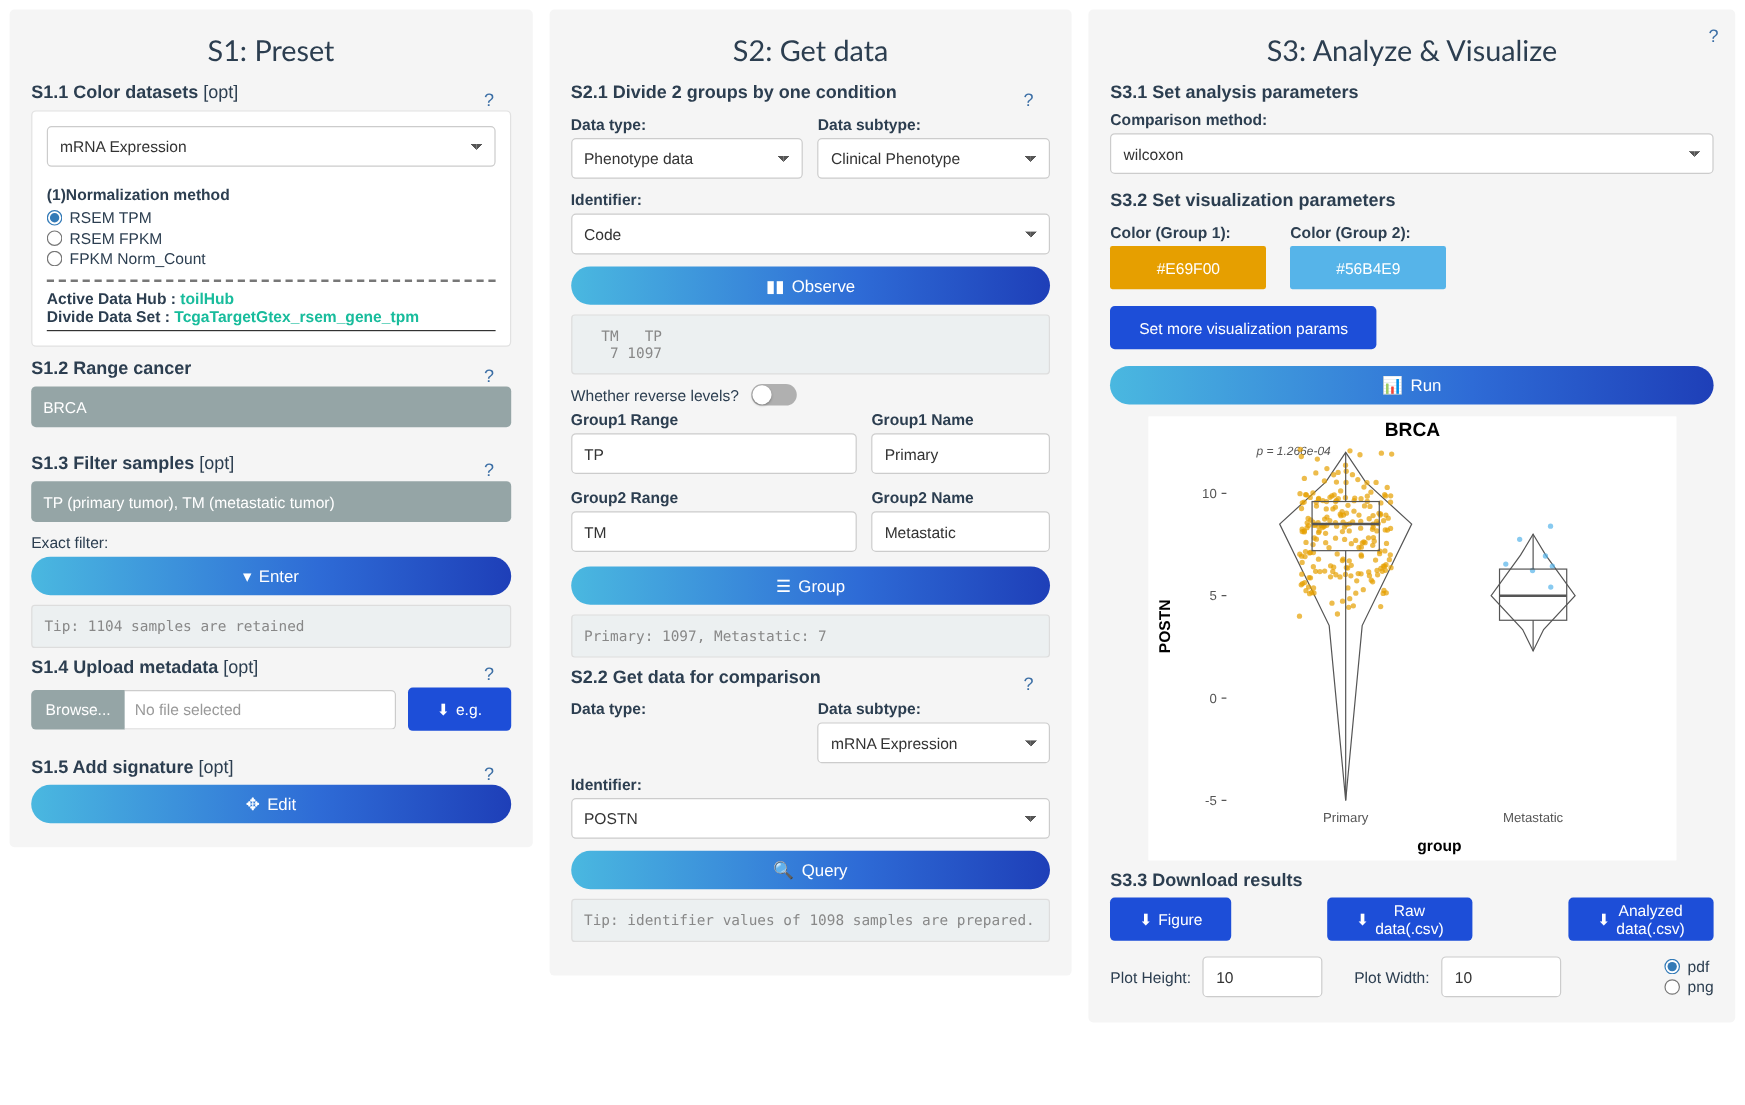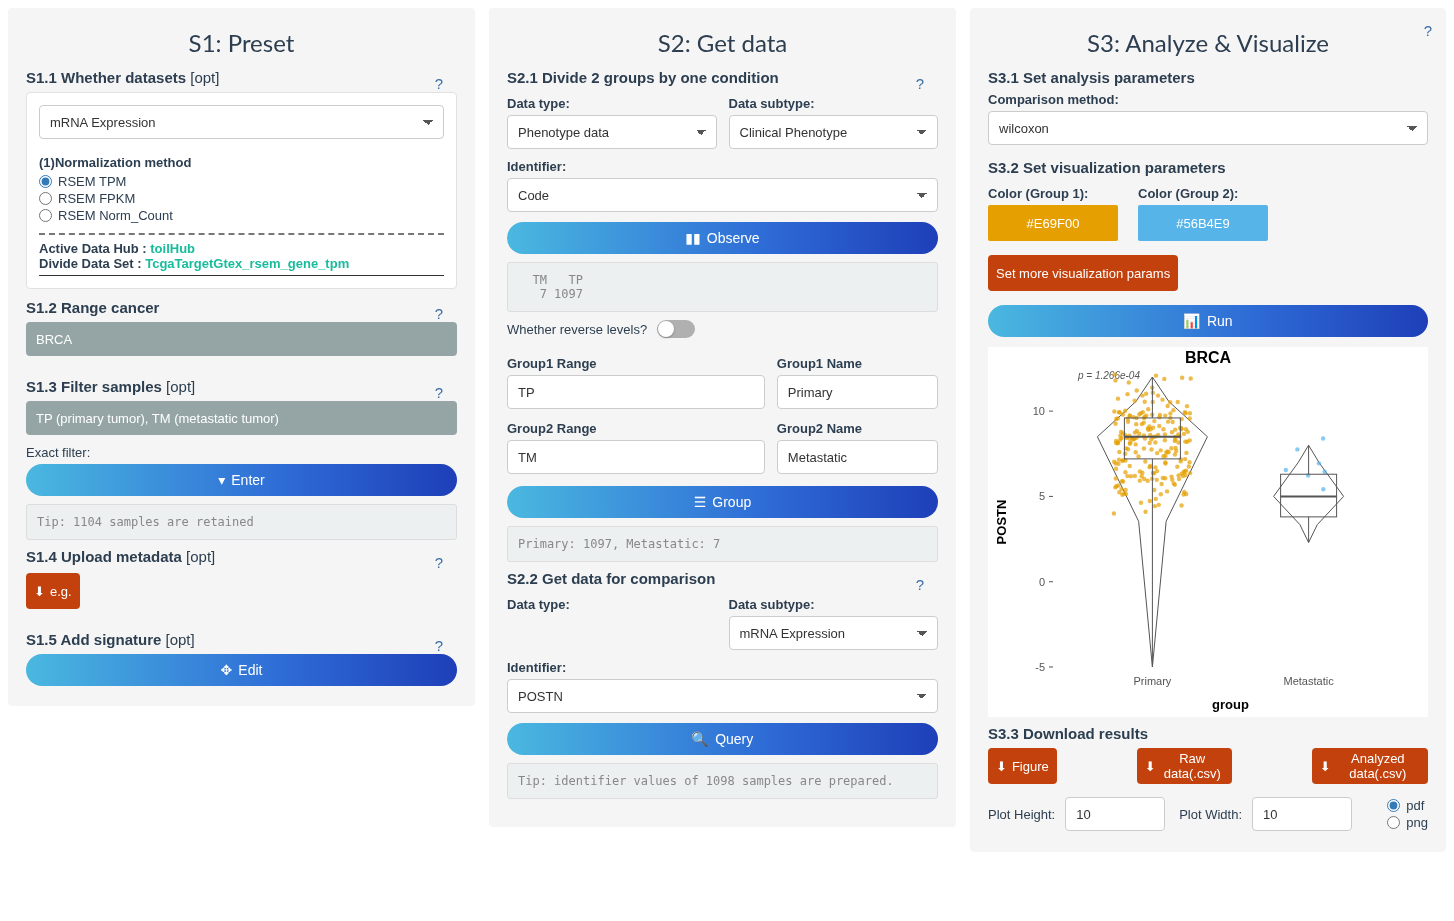--- a/index.html
+++ b/index.html
@@ -19,58 +19,58 @@
 .radio input{accent-color:#337ab7}
 .dash{border-top:2px dashed #777;margin:10px 0 6px}
 .alink{color:#18bc9c;font-weight:700}
 .btn{width:100%;border:none;border-radius:18px;padding:8px;color:#fff;font-size:14px;font-weight:400;cursor:pointer;display:flex;align-items:center;justify-content:center;gap:6px}
 .btn-grad{background:linear-gradient(90deg,#4ab8e0 0%,#2e6bd6 60%,#1e3fb8 100%)}
 .gray-sel{background:#95a5a6;color:#fff;border:none}
 .mono{background:#ecf0f1;border:1px solid #ddd;border-radius:3px;font-family:Consolas,Menlo,monospace;font-size:12px;color:#888;padding:10px;margin:8px 0}
 .two{display:flex;gap:12px}
 .two>div{flex:1}
 .swatch{display:inline-flex;align-items:center;justify-content:center;width:130px;height:36px;color:#fff;font-size:13px;border-radius:2px}
-.sbtn{background:#c2410c;color:#fff;border:none;border-radius:4px;padding:8px 8px;font-size:13px;cursor:pointer;display:inline-flex;align-items:center;gap:5px;height:36px}
+.sbtn{background:#1d4ed8;color:#fff;border:none;border-radius:4px;padding:8px 24px;font-size:13px;cursor:pointer;display:inline-flex;align-items:center;gap:5px;height:36px}
 .toggle{width:38px;height:18px;background:#b0b0b0;border-radius:10px;position:relative;display:inline-block;vertical-align:middle}
 .toggle::after{content:"";width:16px;height:16px;background:#fff;border-radius:50%;position:absolute;left:1px;top:1px;box-shadow:0 1px 2px rgba(0,0,0,.3)}
 .file-row{display:flex;align-items:center;gap:0}
 .file-row .browse{background:#95a5a6;color:#fff;border:none;border-radius:4px 0 0 4px;padding:9px 12px;font-size:13px}
 .file-row .fname{flex:1;background:#fff;border:1px solid #ccc;border-left:none;border-radius:0 4px 4px 0;padding:8px;color:#999;font-size:13px}
 .plot{background:#fff;margin:10px auto 0;display:block}
 .dlrow{display:flex;gap:80px;margin:6px 0 12px}
 .prow{display:flex;align-items:center;gap:10px;margin-top:8px}
 .prow .txt{width:100px}
 svg text{font-family:Arial,sans-serif}
 </style>
 </head>
 <body>
 
 <div class="row">
 
 <div class="col">
  <h1>S1: Preset</h1>
 
  <div style="position:relative">
-  <h2><span>S1.1 Whether datasets</span> <span class="opt">[opt]</span></h2>
+  <h2><span>S1.1 Color datasets</span> <span class="opt">[opt]</span></h2>
   <span class="q" style="top:6px">?</span>
  </div>
  <div class="box">
   <select class="sel"><option>mRNA Expression</option></select>
   <div class="lbl" style="margin-top:16px">(1)Normalization method</div>
   <label class="radio">
           <input type="radio" checked="" style=""> 
           <span>RSEM TPM</span>
         </label>
   <label class="radio">
           <input type="radio" style=""> 
           <span>RSEM FPKM</span>
         </label>
   <label class="radio">
           <input type="radio" style=""> 
-          <span>RSEM Norm_Count</span>
+          <span>FPKM Norm_Count</span>
         </label>
   <div class="dash"></div>
   <div><b>Active Data Hub :</b> <span class="alink">toilHub</span></div>
   <div><b>Divide Data Set :</b> <span class="alink">TcgaTargetGtex_rsem_gene_tpm</span></div>
   <div style="border-top:1px solid #333;margin-top:4px"></div>
  </div>
 
  <div style="position:relative">
   <h2>S1.2 Range cancer</h2>
   <span class="q" style="top:6px">?</span>
@@ -87,20 +87,24 @@
         <span>▾</span>
         <span>Enter</span>
       </button>
  <div class="mono">Tip: 1104 samples are retained</div>
 
  <div style="position:relative;margin-top:8px">
   <h2><span>S1.4 Upload metadata</span> <span class="opt">[opt]</span></h2>
   <span class="q" style="top:6px">?</span>
  </div>
  <div style="display:flex;gap:10px;align-items:center;margin-top:8px">
+  <div class="file-row" style="flex:1">
+   <button class="browse">Browse...</button>
+   <div class="fname">No file selected</div>
+  </div>
   <button class="sbtn">
           <span>⬇</span>
           <span>e.g.</span>
         </button>
  </div>
 
  <div style="position:relative;margin-top:22px">
   <h2><span>S1.5 Add signature</span> <span class="opt">[opt]</span></h2>
   <span class="q" style="top:6px">?</span>
  </div>
@@ -128,21 +132,21 @@
  <button class="btn btn-grad" style="margin-top:10px">
         <span>▮▮</span>
         <span>Observe</span>
       </button>
  <pre class="mono">  TM   TP
    7 1097</pre>
  <div style="display:flex;align-items:center;gap:10px;font-size:13px">
   <span>Whether reverse levels?</span>
         <span class="toggle"></span>
  </div>
- <div class="two" style="margin-top:14px">
+ <div class="two" style="margin-top:0">
   <div style="flex:1.6"><div class="lbl">Group1 Range</div>
    <input class="txt" value="TP" style=""></div>
   <div><div class="lbl">Group1 Name</div>
    <input class="txt" value="Primary" style=""></div>
  </div>
  <div class="two" style="margin-top:8px">
   <div style="flex:1.6"><div class="lbl">Group2 Range</div>
    <input class="txt" value="TM" style=""></div>
   <div><div class="lbl">Group2 Name</div>
    <input class="txt" value="Metastatic" style=""></div>
@@ -459,21 +463,21 @@
           <span>Raw data(.csv)</span>
         </button>
   <button class="sbtn">
           <span>⬇</span>
           <span>Analyzed data(.csv)</span>
         </button>
  </div>
  <div class="prow">
   <span>Plot Height:</span>
   <input class="txt" value="10" style="">
-  <span style="margin-left:4px">Plot Width:</span>
+  <span style="margin-left:16px">Plot Width:</span>
   <input class="txt" value="10" style="">
   <div style="margin-left:auto">
    <label class="radio">
             <input type="radio" checked="" style=""> 
             <span>pdf</span>
           </label>
    <label class="radio">
             <input type="radio" style=""> 
             <span>png</span>
           </label>

